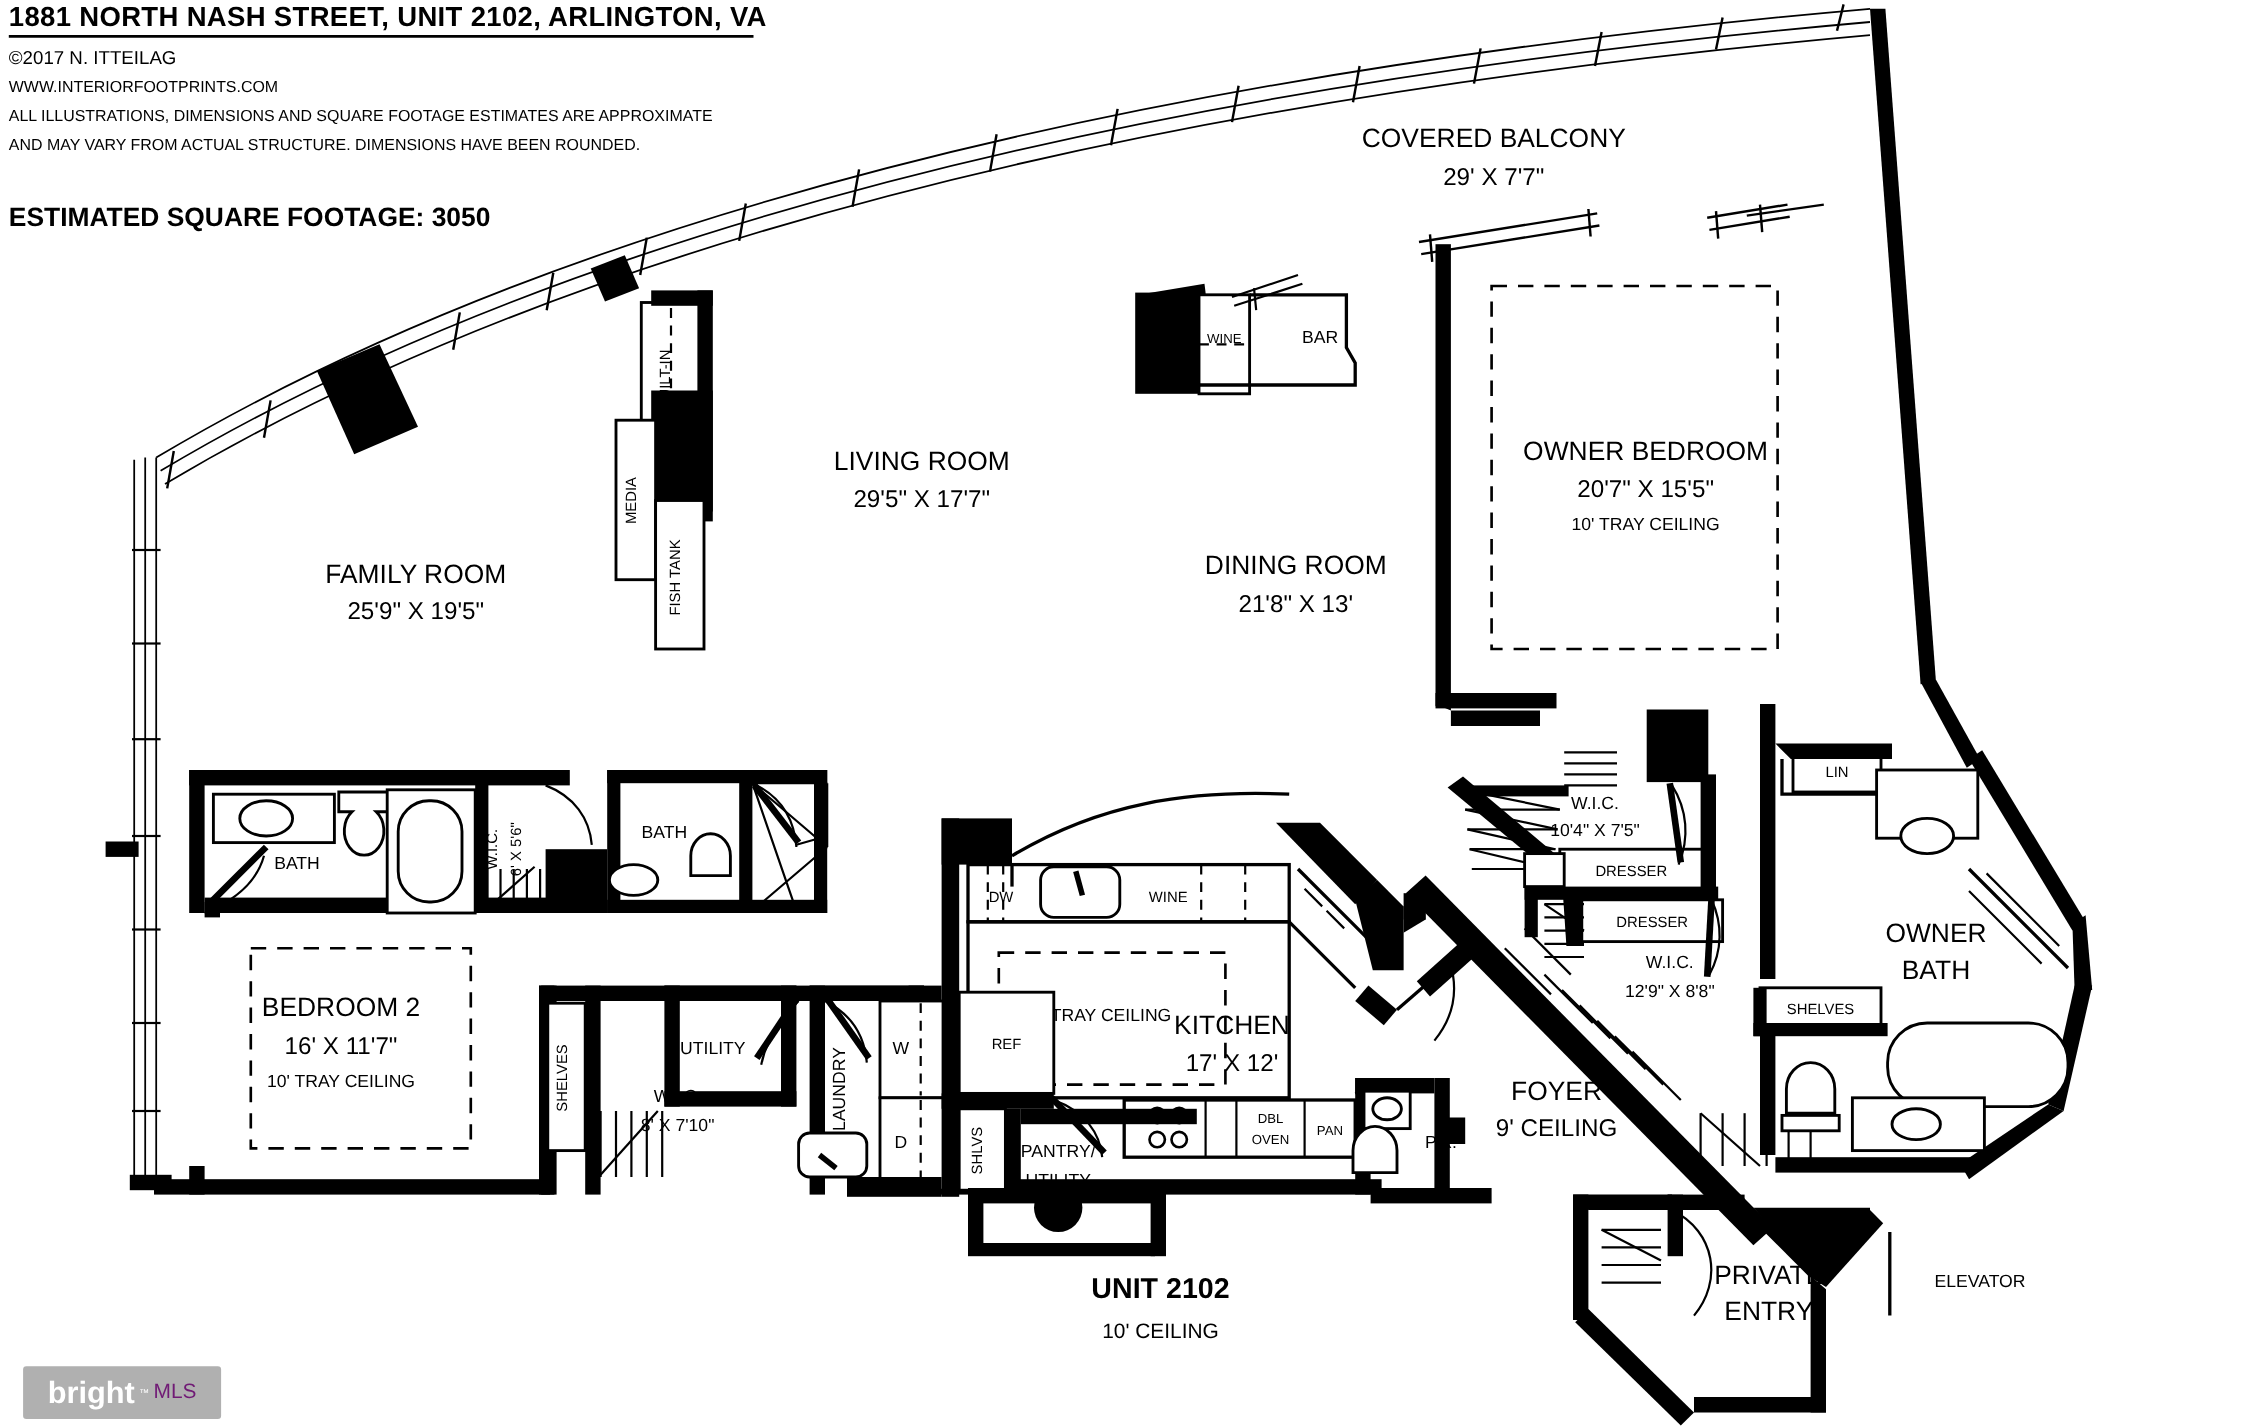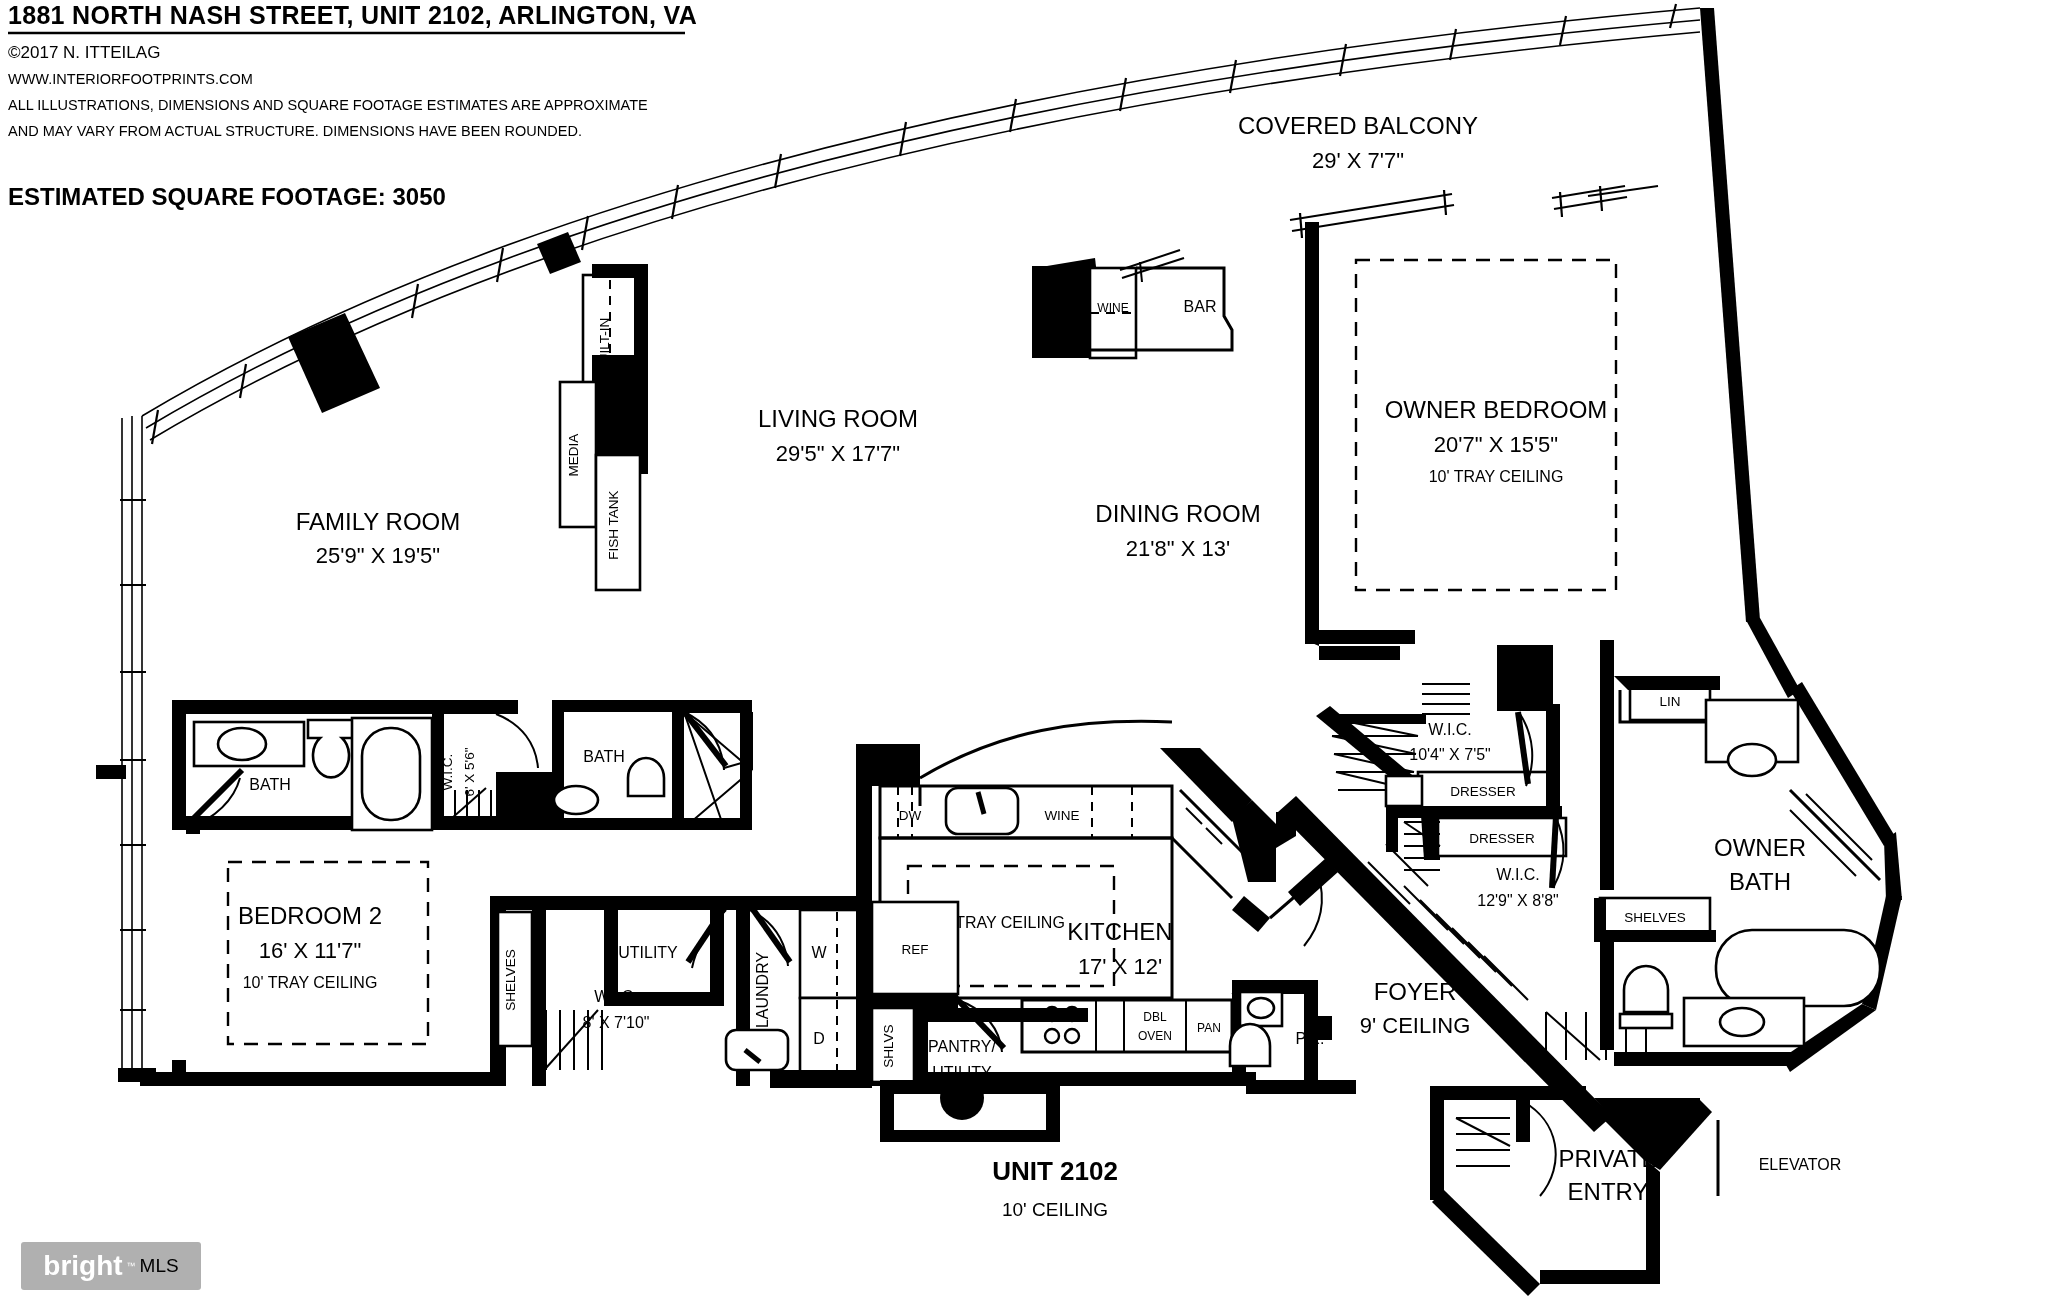--- a/index.html
+++ b/index.html
@@ -25,21 +25,21 @@
   .w-thin{fill:none;stroke:#000;stroke-width:2;}
   .w-hair{fill:none;stroke:#000;stroke-width:1.6;}
   .dash{fill:none;stroke:#000;stroke-width:2.4;stroke-dasharray:14 10;}
   .dash2{fill:none;stroke:#000;stroke-width:2;stroke-dasharray:9 7;}
   .fixture{fill:#fff;stroke:#000;stroke-width:2.6;}
   .door{fill:none;stroke:#000;stroke-width:2;}
   .logo{position:absolute;left:6px;bottom:8px;width:180px;height:48px;
         background:#b0b0b0;border-radius:3px;display:flex;align-items:center;
         justify-content:center;gap:4px;margin-left:15px;}
   .logo-b{color:#fff;font-size:28px;font-weight:bold;font-family:"Liberation Sans",sans-serif;}
-  .logo-m{color:#000000;font-size:19px;font-family:"Liberation Sans",sans-serif;}
+  .logo-m{color:#701a75;font-size:19px;font-family:"Liberation Sans",sans-serif;}
   .logo-tm{color:#fff;font-size:9px;vertical-align:super;}
 </style>
 </head>
 <body>
 
 <div id="plan">
 <svg width="2048" height="1298" viewBox="0 0 2048 1298" xmlns="http://www.w3.org/2000/svg">
 
   <rect x="0" y="0" width="2048" height="1298" fill="#ffffff"></rect>
 

